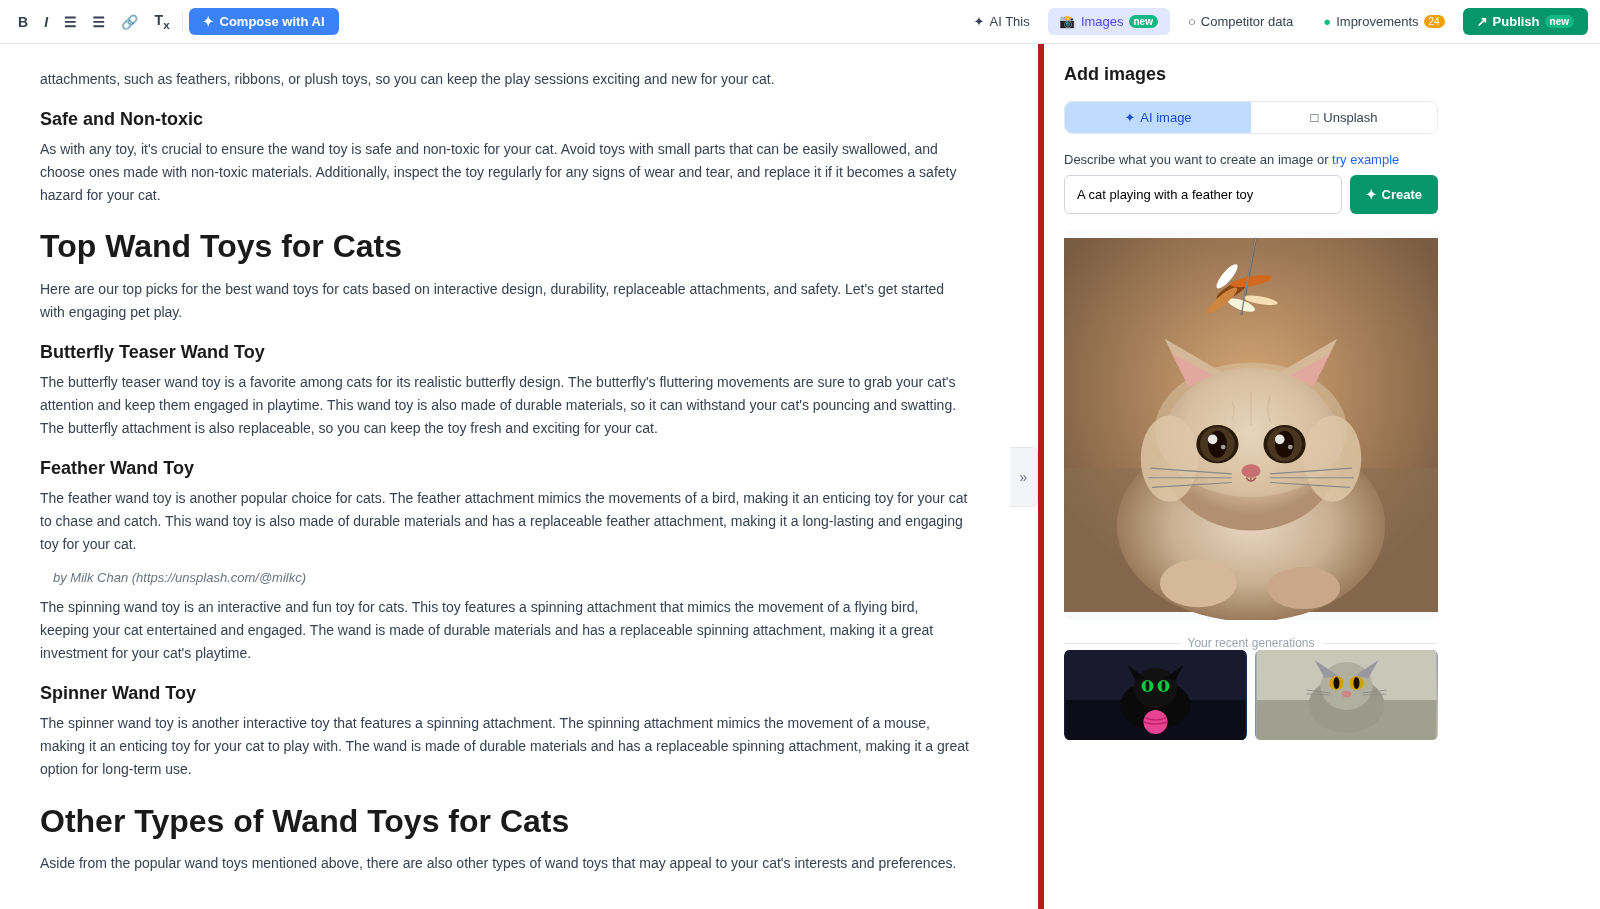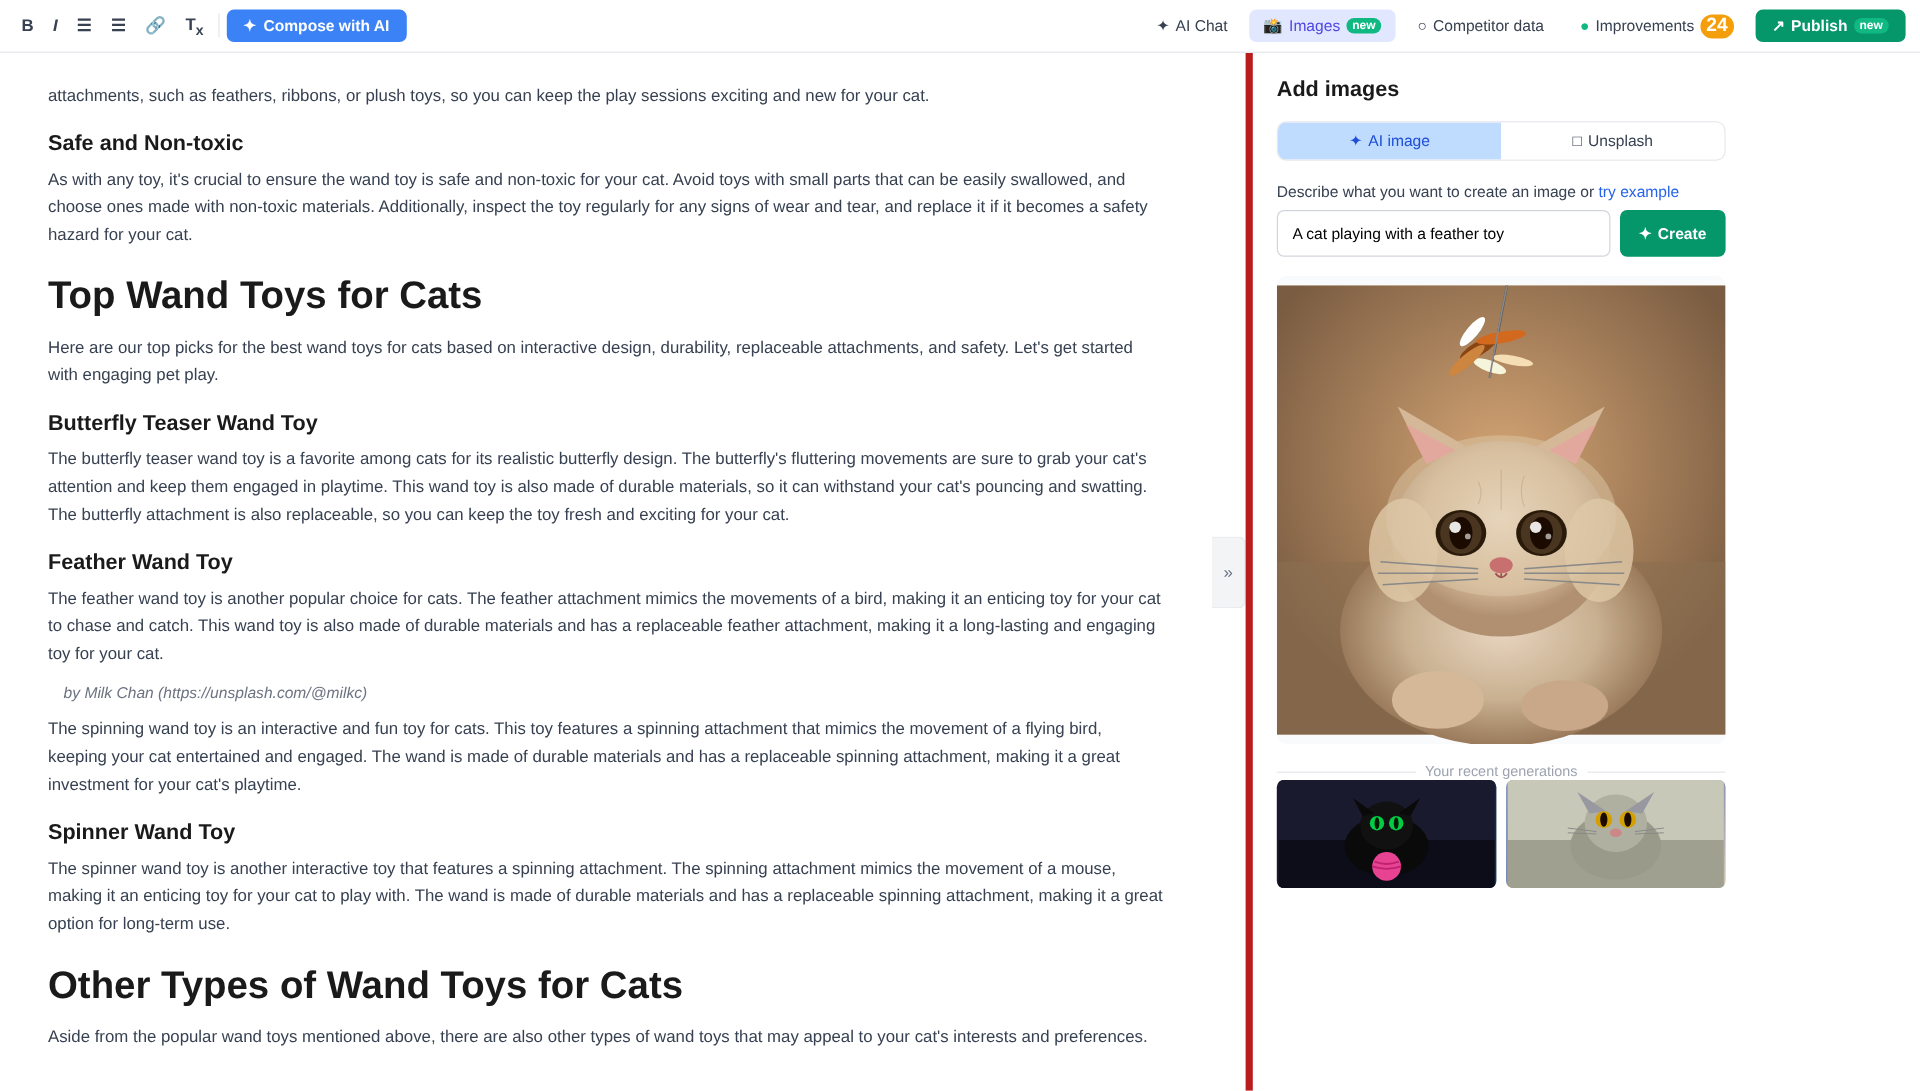--- a/index.html
+++ b/index.html
@@ -76,24 +76,24 @@
       color: white;
       font-size: 10px;
       padding: 1px 5px;
       border-radius: 10px;
       font-weight: 600;
       text-align: center;
     }
     .improvements-count {
       background: #f59e0b;
       color: white;
-      font-size: 16px;
+      font-size: 10px;
       padding: 1px 5px;
       border-radius: 10px;
-      font-weight: 700;
+      font-weight: 400;
     }
 
     .publish-btn {
       background: #059669;
       color: white;
       border: none;
       border-radius: 6px;
       padding: 6px 14px;
       font-size: 13px;
       font-weight: 600;
@@ -319,21 +319,21 @@
     <div class="toolbar-divider"></div>
     <button class="compose-btn">
       <span>✦</span>
       <span>Compose with AI</span>
     </button>
   </div>
 
   <div class="toolbar-center">
     <button class="nav-tab">
       <span>✦</span>
-      <span>AI Chat</span>
+      <span>AI This</span>
     </button>
     <button class="nav-tab active">
       <span>📸</span>
       <span>Images</span>
       <span class="badge-new">new</span>
     </button>
     <button class="nav-tab">
       <span>○</span>
       <span>Competitor data</span>
     </button>

